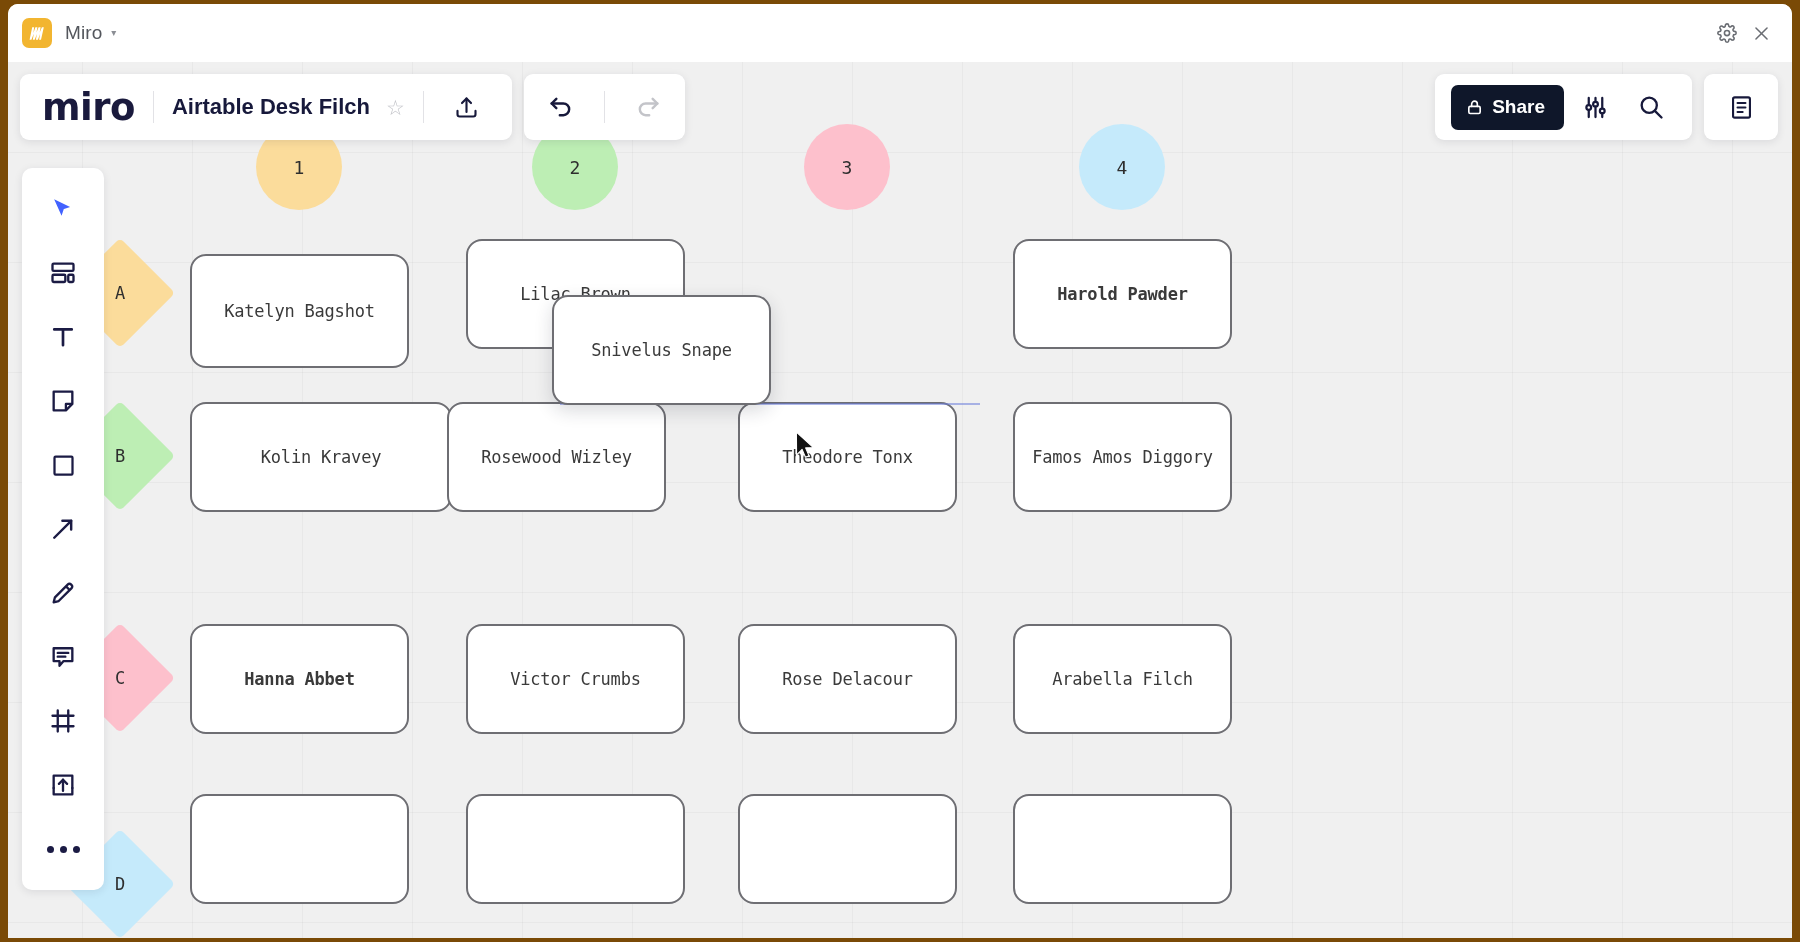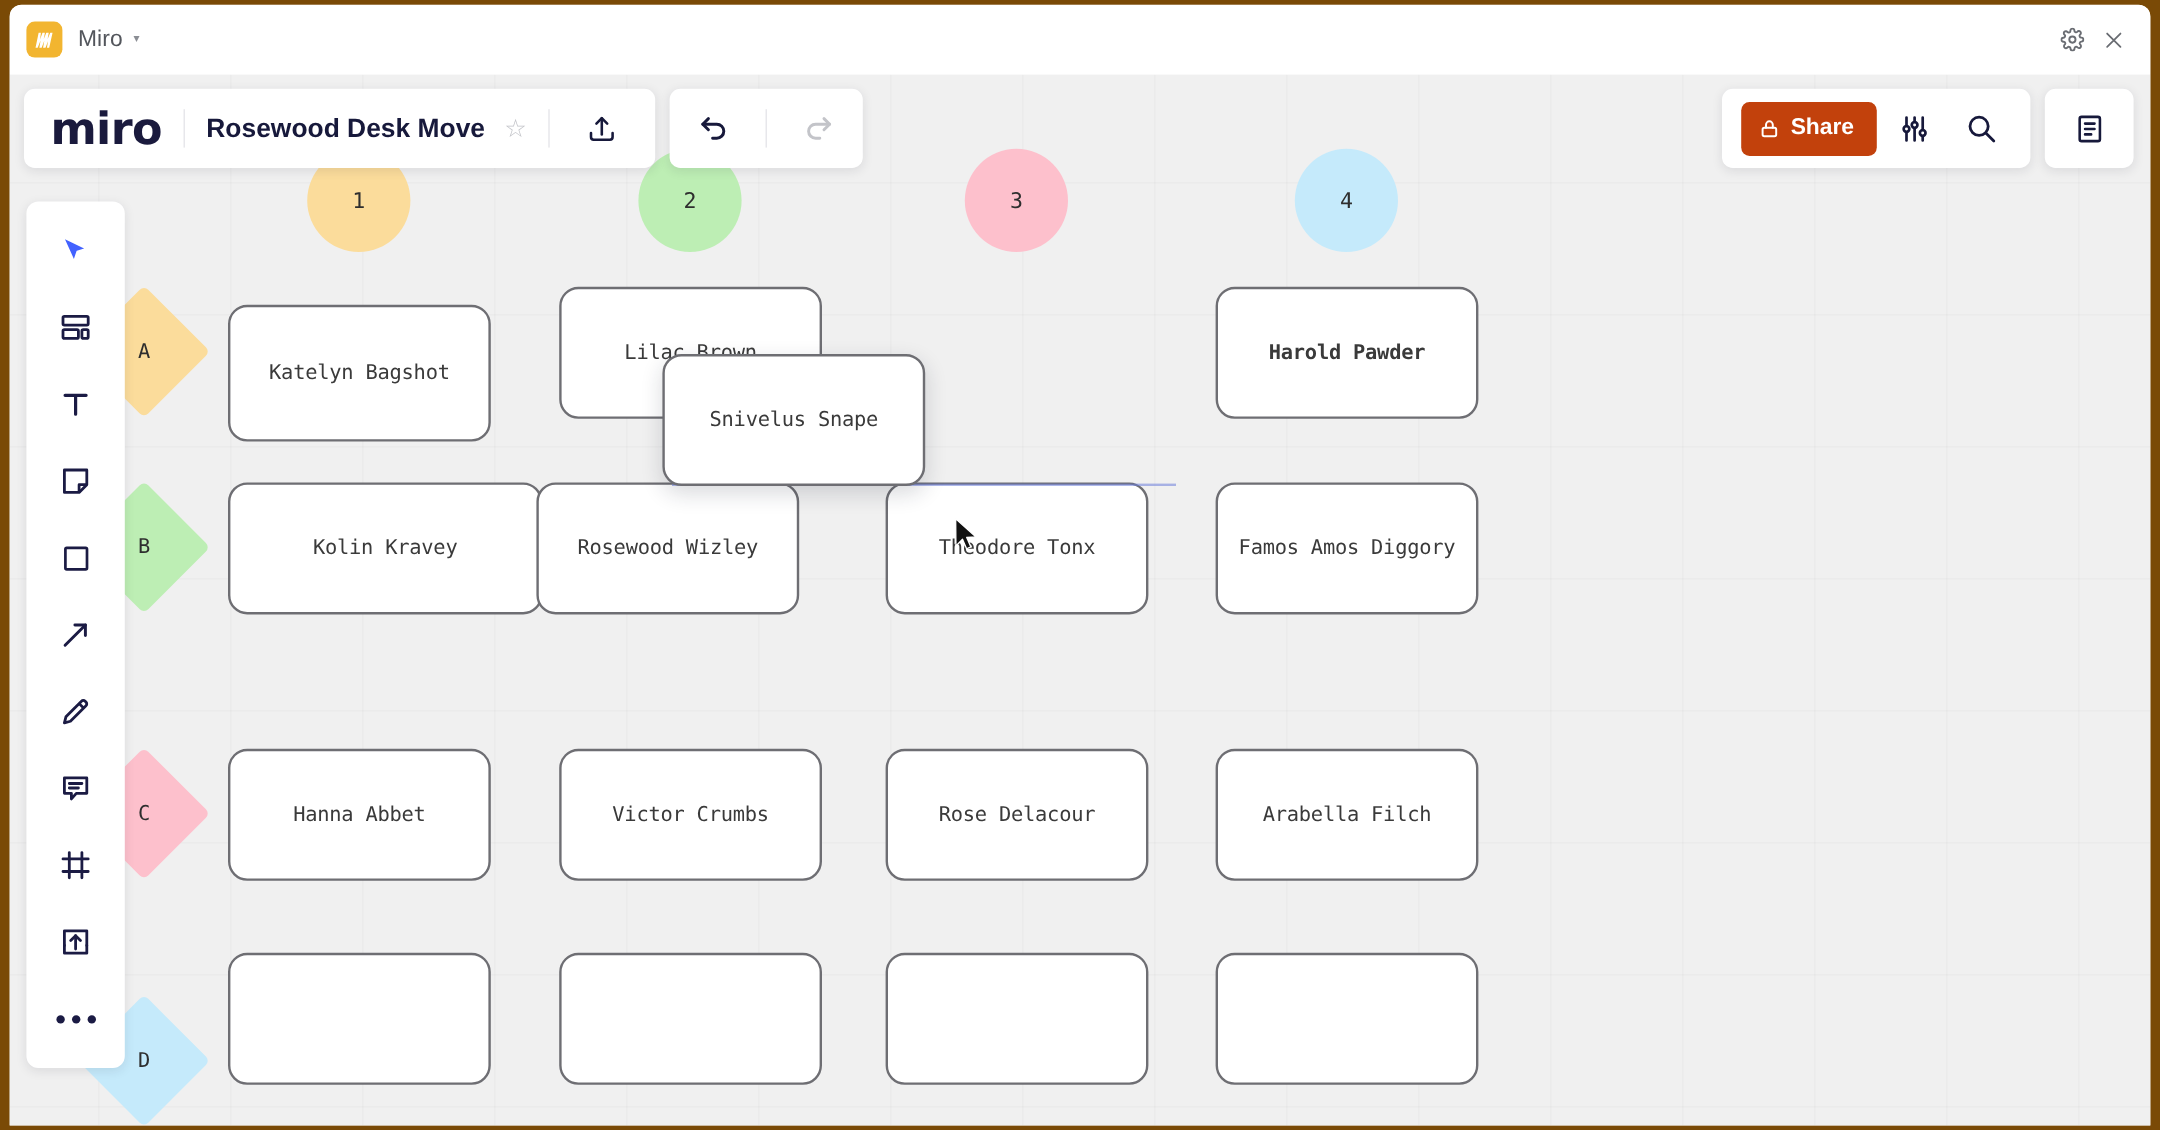--- a/index.html
+++ b/index.html
@@ -141,21 +141,21 @@
   #board-toolbar-right {
     position: absolute;
     right: 14px;
     top: 12px;
     display: flex;
     gap: 12px;
     z-index: 50;
   }
   #panel-share { padding: 0 16px; gap: 6px; }
   .share-btn {
-    background: #c2410c;
+    background: #0f172a;
     color: #fff;
     border: none;
     border-radius: 7px;
     height: 45px;
     padding: 0 19px 0 15px;
     display: flex;
     align-items: center;
     gap: 9px;
     font-size: 19px;
     font-weight: 700;
@@ -335,21 +335,21 @@
         </div>
         <div class="desk-card" style="left: 439px; top: 340px; width: 219px; height: 110px;">
           <span>Rosewood Wizley</span>
         </div>
         <div class="desk-card" style="left: 730px; top: 340px; width: 219px; height: 110px;">
           <span>Theodore Tonx</span>
         </div>
         <div class="desk-card" style="left: 1005px; top: 340px; width: 219px; height: 110px;">
           <span>Famos Amos Diggory</span>
         </div>
-        <div class="desk-card" style="left: 182px; top: 562px; width: 219px; height: 110px;">
+        <div class="desk-card" style="left: 182px; top: 562px; width: 219px; height: 110px; font-weight: bold;">
           <span>Hanna Abbet</span>
         </div>
         <div class="desk-card" style="left: 458px; top: 562px; width: 219px; height: 110px;">
           <span>Victor Crumbs</span>
         </div>
         <div class="desk-card" style="left: 730px; top: 562px; width: 219px; height: 110px; justify-content: center;">
           <span>Rose Delacour</span>
         </div>
         <div class="desk-card" style="left: 1005px; top: 562px; width: 219px; height: 110px;">
           <span>Arabella Filch</span>
@@ -368,21 +368,21 @@
         </div>
       </div>
 
     <div id="align-guide" style="left: 552px; top: 341px; width: 420px; background: rgb(107, 125, 219);"></div>
 
     <div id="board-toolbar">
 
       <div class="tb-panel" id="panel-title">
         <div class="miro-logo">miro</div>
         <div class="tb-div"></div>
-        <div class="board-title">Rosewood Desk Move</div>
+        <div class="board-title">Airtable Desk Filch</div>
         <div class="star-btn">☆</div>
         <div class="tb-div"></div>
         <div class="icon-btn">
           <svg width="27" height="27" viewBox="0 0 24 24" fill="none" stroke="currentColor" stroke-width="1.9" stroke-linecap="round" stroke-linejoin="round">
             <path d="M12 16V4"></path>
               <path d="M8 8l4-4 4 4"></path>
               <path d="M4 15v3a2 2 0 002 2h12a2 2 0 002-2v-3"></path>
           </svg>
         </div>
       </div>

